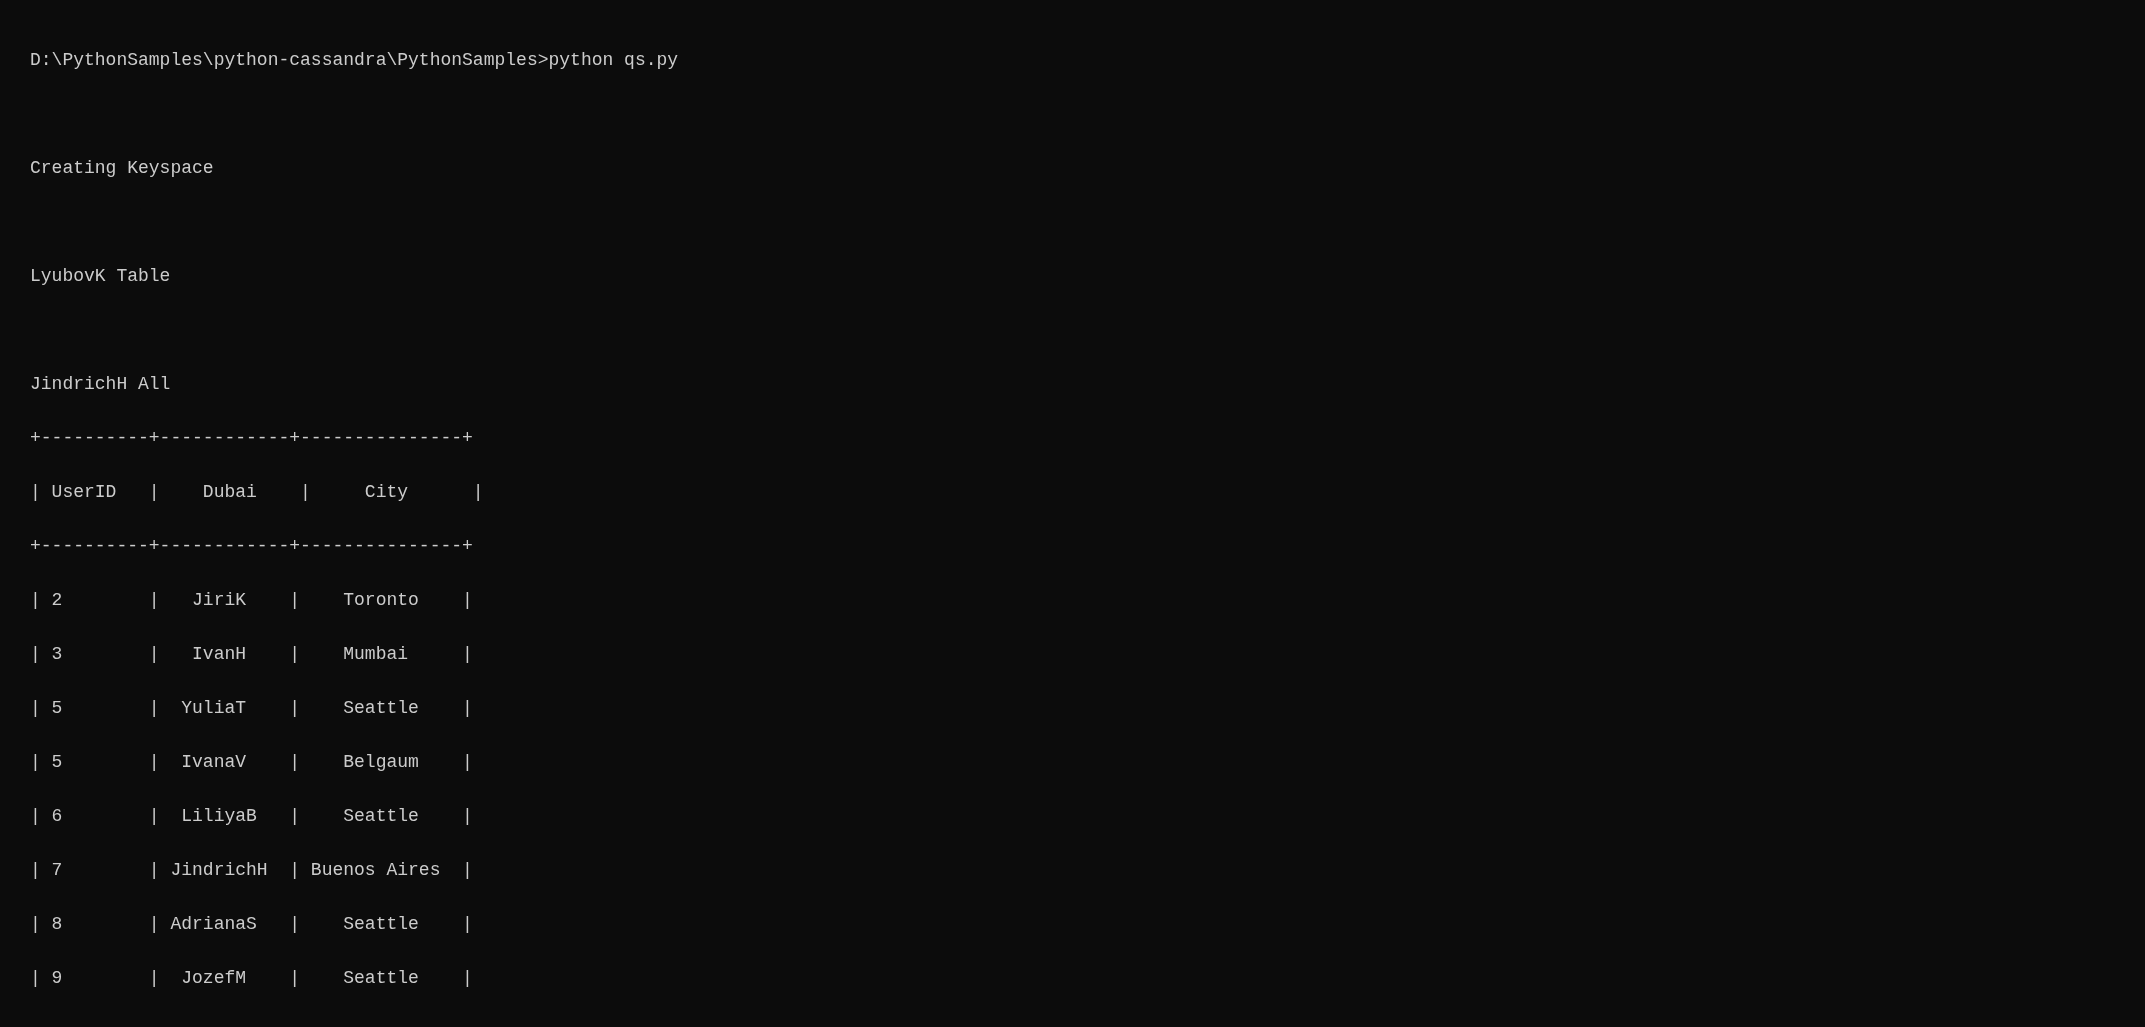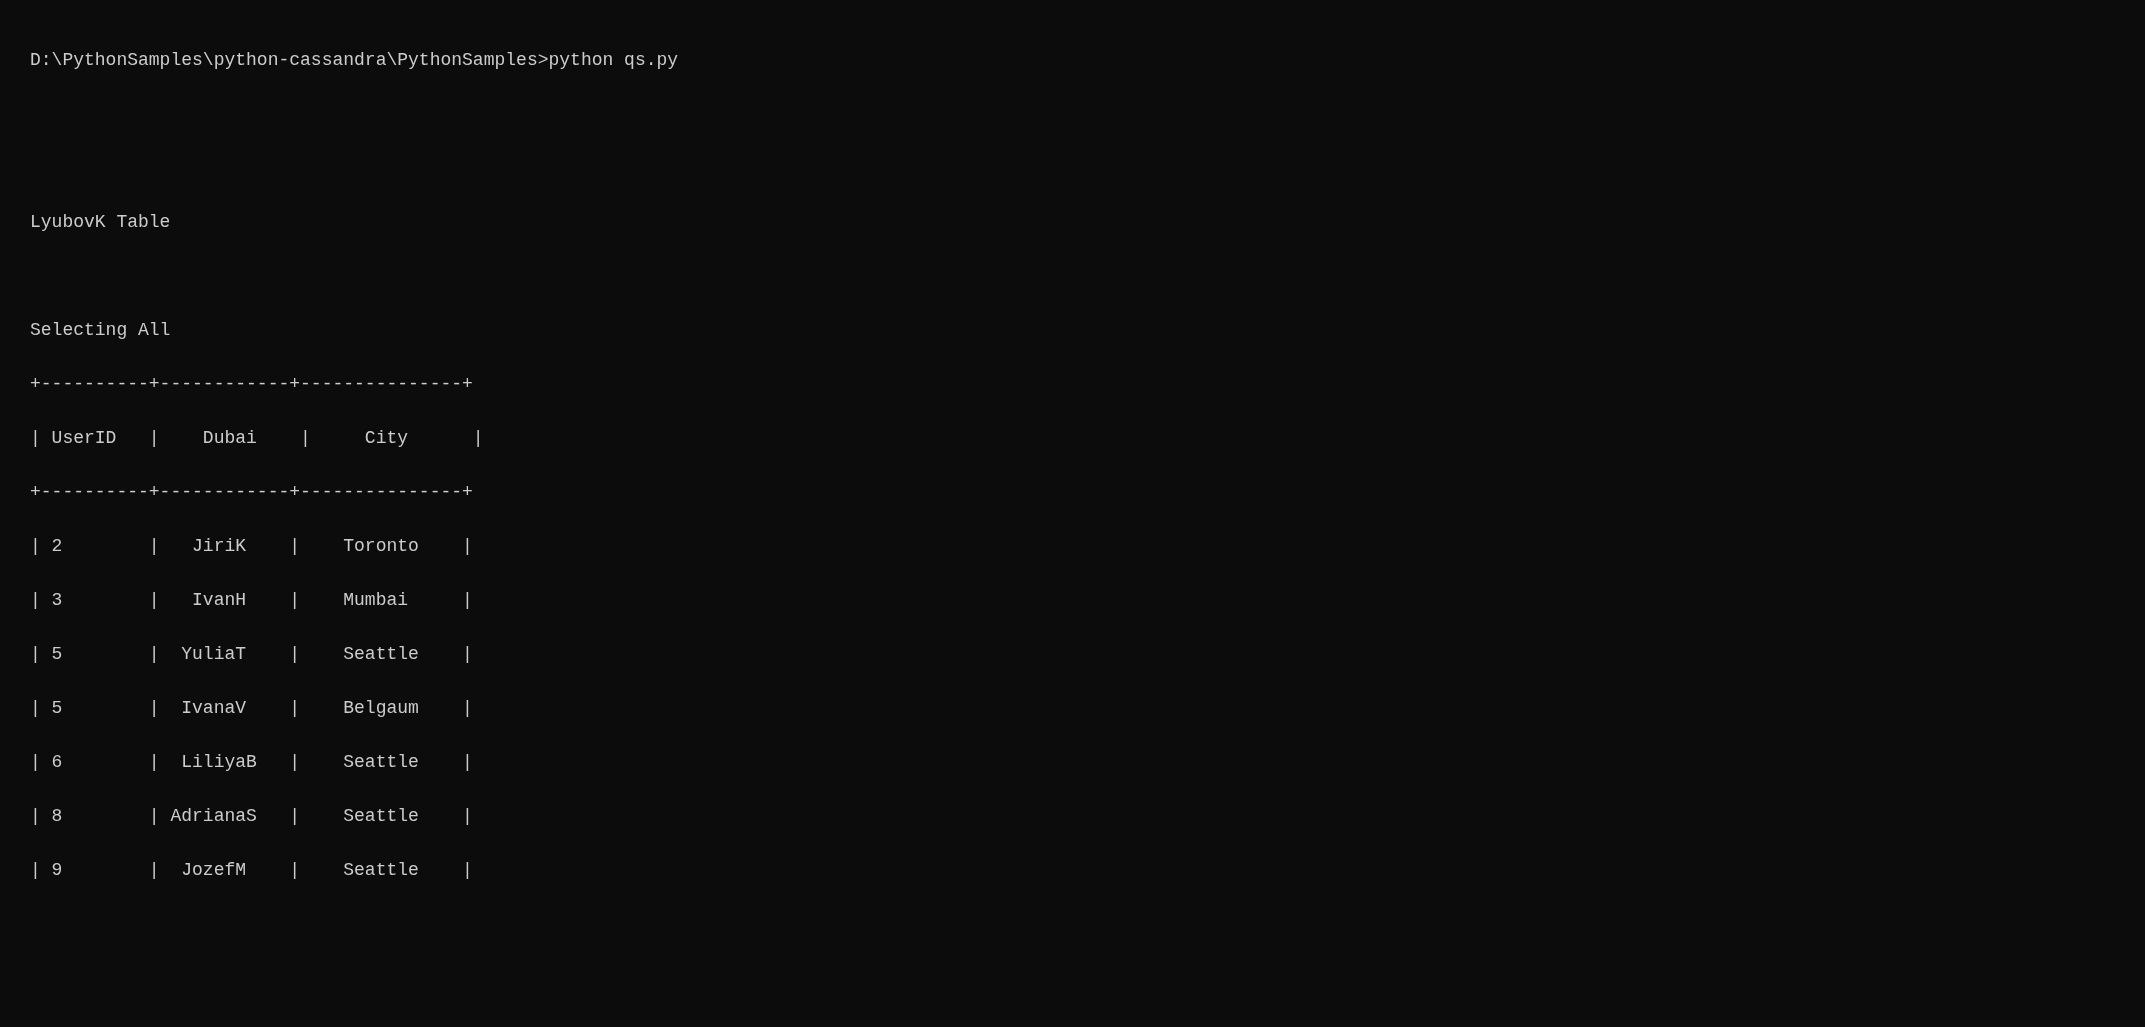--- a/index.html
+++ b/index.html
@@ -28,32 +28,34 @@
       display: block;
       font-family: Liberation Mono, monospace;
     }
   </style>
 </head>
 <body>
 
 <div class="terminal-content">
 <span class="line">D:\PythonSamples\python-cassandra\PythonSamples&gt;python qs.py</span>
 <span class="line"> </span>
+<span class="line">Creating Keyspace</span>
 <span class="line"> </span>
 <span class="line">LyubovK Table</span>
 <span class="line"> </span>
-<span class="line">Selecting All</span>
+<span class="line">JindrichH All</span>
 <span class="line">+----------+------------+---------------+</span>
 <span class="line">| UserID   |    Dubai    |     City      |</span>
 <span class="line">+----------+------------+---------------+</span>
 <span class="line">| 2        |   JiriK    |    Toronto    |</span>
 <span class="line">| 3        |   IvanH    |    Mumbai     |</span>
 <span class="line">| 5        |  YuliaT    |    Seattle    |</span>
 <span class="line">| 5        |  IvanaV    |    Belgaum    |</span>
 <span class="line">| 6        |  LiliyaB   |    Seattle    |</span>
+<span class="line">| 7        | JindrichH  | Buenos Aires  |</span>
 <span class="line">| 8        | AdrianaS   |    Seattle    |</span>
 <span class="line">| 9        |  JozefM    |    Seattle    |</span>
 
 
 
 
 
 
 
 

